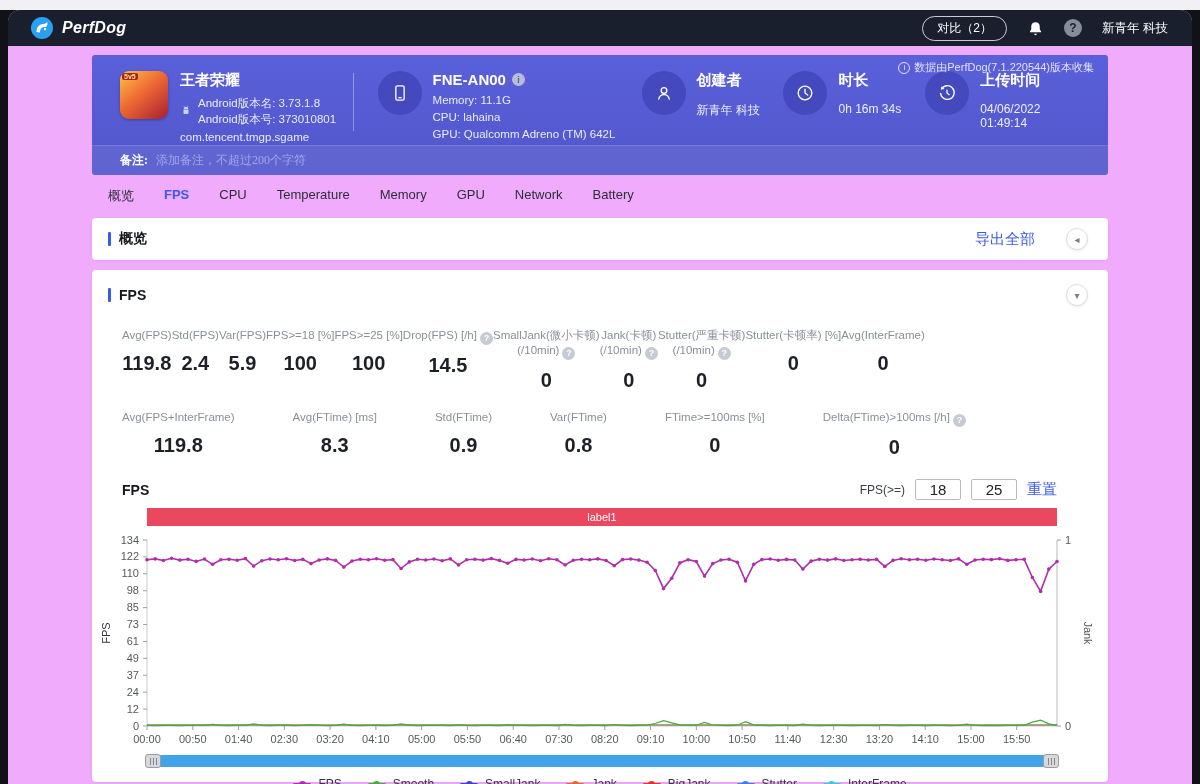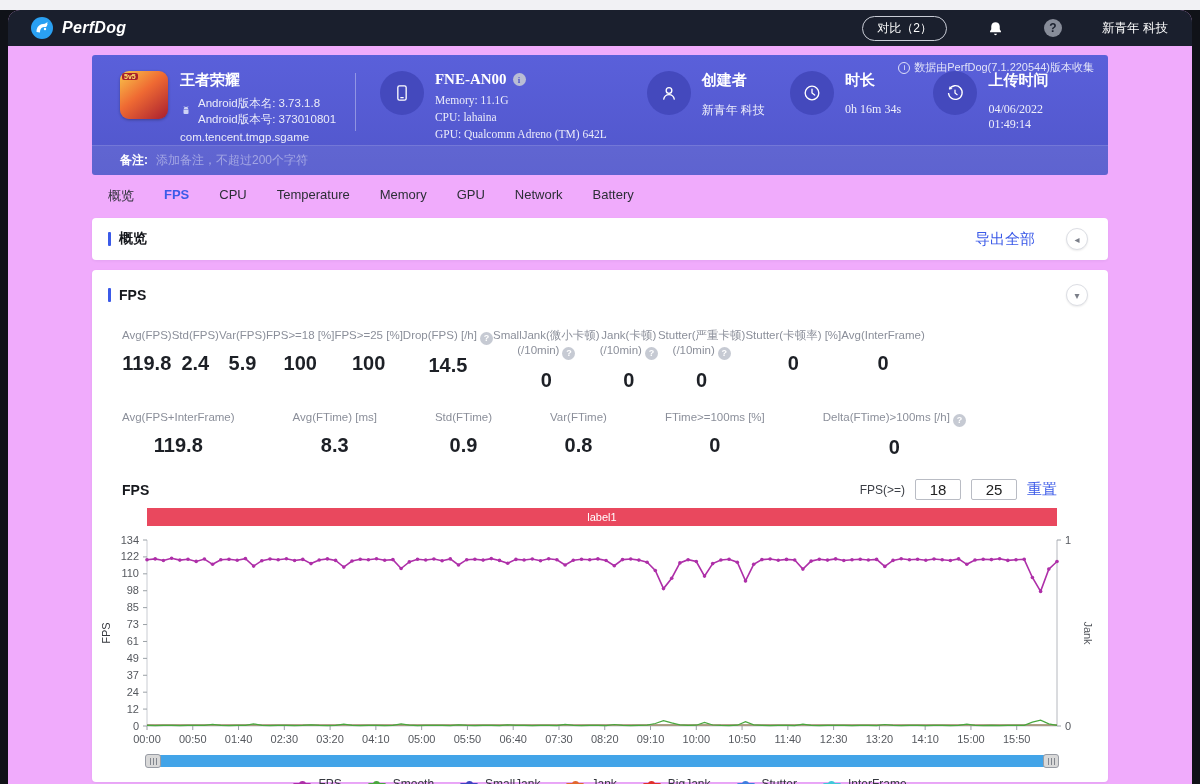--- a/index.html
+++ b/index.html
@@ -4,52 +4,52 @@
 <style>
   * { margin:0; padding:0; box-sizing:border-box; }
   body { background:#101218; font-family:"Liberation Sans","DejaVu Sans",sans-serif; width:1200px; height:784px; overflow:hidden; }
   .top-strip { height:10px; background:#f1f1f4; }
   .window { margin:0 8px; height:774px; border-radius:12px 12px 0 0; overflow:hidden; background:#f0abfc; }
 
   
   .navbar { height:36px; background:#1a1f2d; display:flex; align-items:center; justify-content:space-between; padding:0 24px 0 22px; }
   .brand { display:flex; align-items:center; gap:8px; }
   .brand-name { color:#fff; font-size:16px; font-weight:bold; letter-spacing:.3px; font-style:italic; }
-  .nav-right { display:flex; align-items:center; gap:40px; }
+  .nav-right { display:flex; align-items:center; gap:20px; }
   .pill-btn { border:1px solid #c9ccd6; border-radius:13px; color:#fff; font-size:12px; padding:3px 14px; background:transparent; cursor:pointer; }
   .q-circle { width:18px; height:18px; border-radius:50%; background:#878c99; color:#1a1f2d; font-size:12px; font-weight:bold; display:flex; align-items:center; justify-content:center; }
   .user-name { color:#fff; font-size:12.5px; }
 
   .container { width:1016px; margin:0 auto; }
 
   
   .hdr-card { margin-top:9px; border-radius:3px; overflow:hidden; background:linear-gradient(180deg,#5a60da,#5156cb); position:relative; }
   .hdr-collect { position:absolute; top:5px; right:14px; font-size:11px; color:rgba(255,255,255,.82); display:flex; align-items:center; gap:4px; }
   .i-circle { width:12px; height:12px; border-radius:50%; border:1px solid rgba(255,255,255,.8); color:rgba(255,255,255,.9); font-size:8px; display:inline-flex; align-items:center; justify-content:center; font-style:normal; }
   .hdr-main { display:flex; align-items:flex-start; padding:16px 20px 14px 28px; height:90px; }
   .game-block { display:flex; gap:12px; width:232px; }
   .game-icon { width:48px; height:48px; border-radius:9px; background:linear-gradient(140deg,#f9c64a 0%,#ef6a33 45%,#a81e30 100%); position:relative; flex:none; box-shadow:0 1px 3px rgba(0,0,0,.3); }
   .game-icon .badge { position:absolute; top:2px; left:2px; background:rgba(160,20,40,.9); color:#ffe66b; font-size:7px; font-weight:bold; padding:0 2px; border-radius:2px; }
   .game-col { color:#fff; }
   .game-title { font-size:15px; font-weight:bold; margin-bottom:5px; }
   .android-row { display:flex; gap:6px; align-items:center; }
   .android-lines { font-size:11.5px; color:rgba(255,255,255,.88); line-height:16px; }
   .pkg { font-size:11.5px; color:rgba(255,255,255,.88); margin-top:4px; }
   .v-divider { width:1px; height:58px; background:rgba(255,255,255,.35); margin:2px 24px 0 4px; flex:none; }
-  .info-block { display:flex; gap:11px;font-family:Liberation Serif, serif; }
+  .info-block { display:flex; gap:11px; }
   .icon-circle { width:44px; height:44px; border-radius:50%; background:#4449bd; display:flex; align-items:center; justify-content:center; flex:none; }
   .ib-col { color:#fff; }
   .ib-title { font-size:15px; font-weight:bold; display:flex; align-items:center; gap:6px; }
   .ib-sub { font-size:11.5px; color:rgba(255,255,255,.88); line-height:17px; margin-top:4px; }
   .ib-value { font-size:12px; color:rgba(255,255,255,.9); margin-top:12px; }
   .grey-i { width:13px; height:13px; border-radius:50%; background:#b9bdd4; color:#5156cb; font-size:9px; font-weight:bold; display:inline-flex; align-items:center; justify-content:center; font-style:normal; }
   .blk-device { width:268px; }
   .blk-creator { width:144px; }
   .blk-duration { width:144px; }
-  .note-row { background:rgba(255,255,255,.08); border-top:1px solid rgba(255,255,255,.12); padding:6px 28px; font-size:12px; display:flex; gap:8px; }
+  .note-row { background:rgba(255,255,255,.08); border-top:1px solid rgba(255,255,255,.12); padding:6px 28px; font-size:12px; display:flex; gap:8px;font-family:Liberation Serif, serif; }
   .note-label { color:#fff; font-weight:bold; }
   .note-ph { color:rgba(255,255,255,.42); }
 
   
   .tabs { display:flex; gap:30px; padding:12px 16px 10px; }
   .tab { font-size:13px; color:#2b2e36; cursor:pointer; }
   .tab.active { color:#3b5ae8; font-weight:bold; }
 
   
   .card { background:#fff; border-radius:4px; box-shadow:0 1px 3px rgba(20,30,60,.06); }

